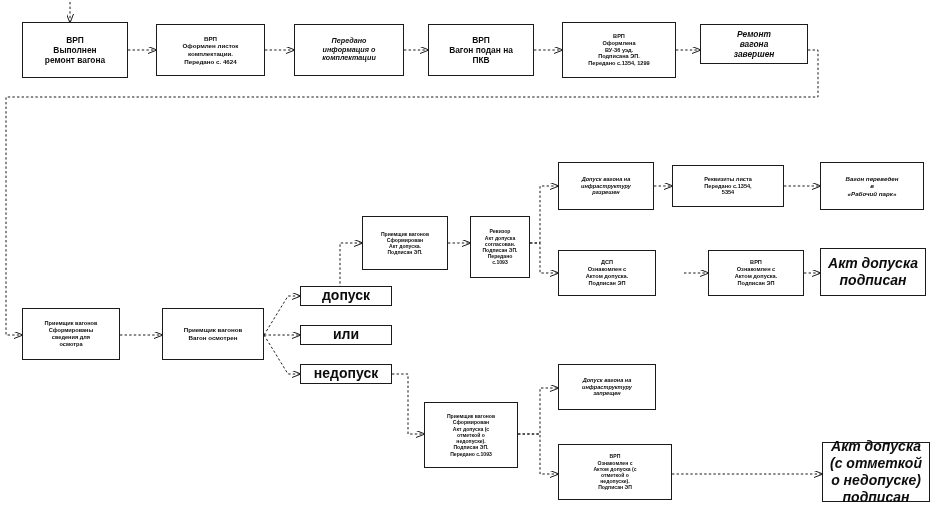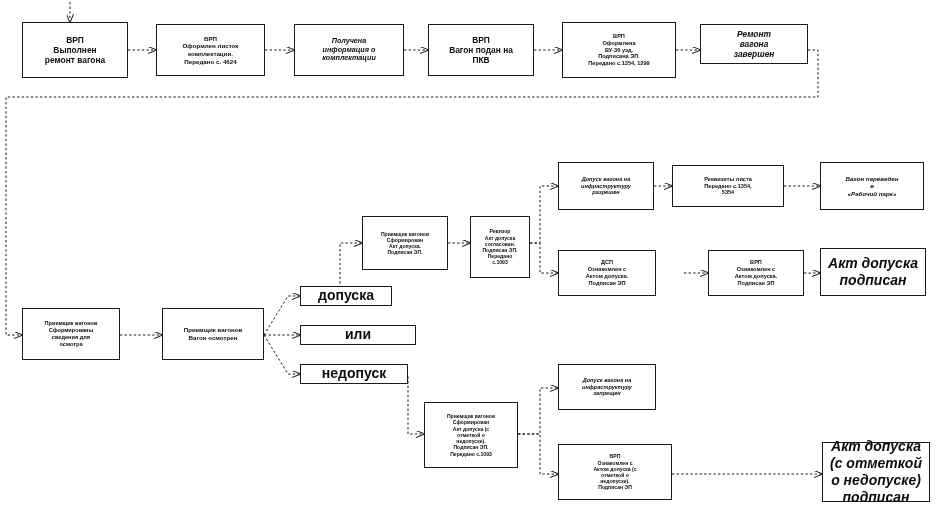--- a/index.html
+++ b/index.html
@@ -85,21 +85,21 @@
   </div>
 
   <div class="node bold f6" style="left:156px;top:24px;width:109px;height:52px;">
     <span class="txt">ВРП
 Оформлен листок
 комплектации.
 Передано с. 4624</span>
   </div>
 
   <div class="node italic f7" style="left:294px;top:24px;width:110px;height:52px;">
-    <span class="txt">Получена
+    <span class="txt">Передано
 информация о
 комплектации</span>
   </div>
 
   <div class="node bold f8" style="left:428px;top:24px;width:106px;height:52px;">
     <span class="txt">ВРП
 Вагон подан на
 ПКВ</span>
   </div>
 
@@ -123,28 +123,28 @@
 сведения для
 осмотра</span>
   </div>
 
   <div class="node bold f6" style="left:162px;top:308px;width:102px;height:52px;">
     <span class="txt">Приемщик вагонов
 Вагон осмотрен</span>
   </div>
 
   <div class="node label-node bold f9" style="left:300px;top:286px;width:92px;height:20px;">
-    <span class="txt">допуска</span>
-  </div>
-
-  <div class="node label-node bold f9" style="left:300px;top:325px;width:116px;height:20px;">
+    <span class="txt">допуск</span>
+  </div>
+
+  <div class="node label-node bold f9" style="left:300px;top:325px;width:92px;height:20px;">
     <span class="txt">или</span>
   </div>
 
-  <div class="node label-node bold f9" style="left:300px;top:364px;width:108px;height:20px;">
+  <div class="node label-node bold f9" style="left:300px;top:364px;width:92px;height:20px;">
     <span class="txt">недопуск</span>
   </div>
 
   <div class="node bold f5" style="left:362px;top:216px;width:86px;height:54px;">
     <span class="txt">Приемщик вагонов
 Сформирован
 Акт допуска.
 Подписан ЭП.</span>
   </div>
 

